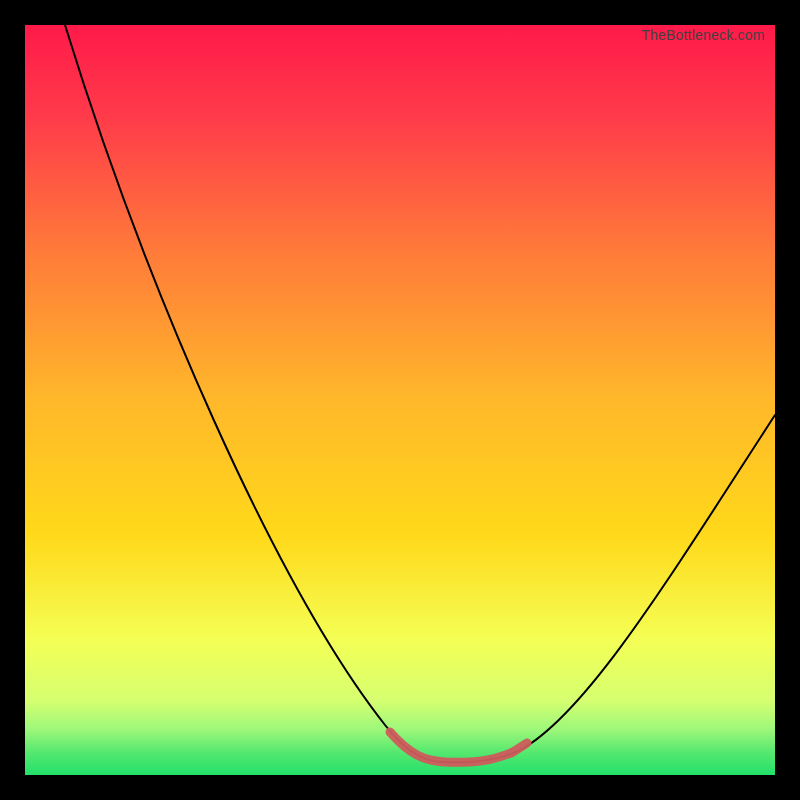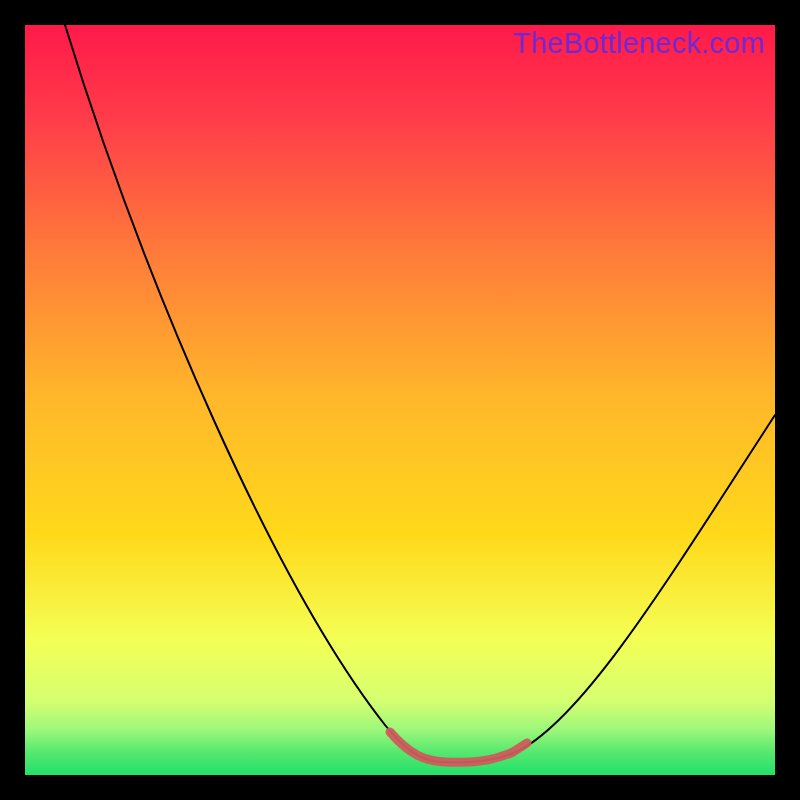--- a/index.html
+++ b/index.html
@@ -16,22 +16,22 @@
     left: 25px;
     top: 25px;
     width: 750px;
     height: 750px;
     background: #fff;
   }
   .watermark {
     position: absolute;
     top: 2px;
     right: 10px;
-    color: #6d28d9;
-    font-size: 29px;
+    color: #404040;
+    font-size: 14px;
     letter-spacing: 0.2px;
     z-index: 20;
     font-family: Arial, Helvetica, sans-serif;
   }
   svg.plot {
     position: absolute;
     left: 0;
     top: 0;
     width: 750px;
     height: 750px;

